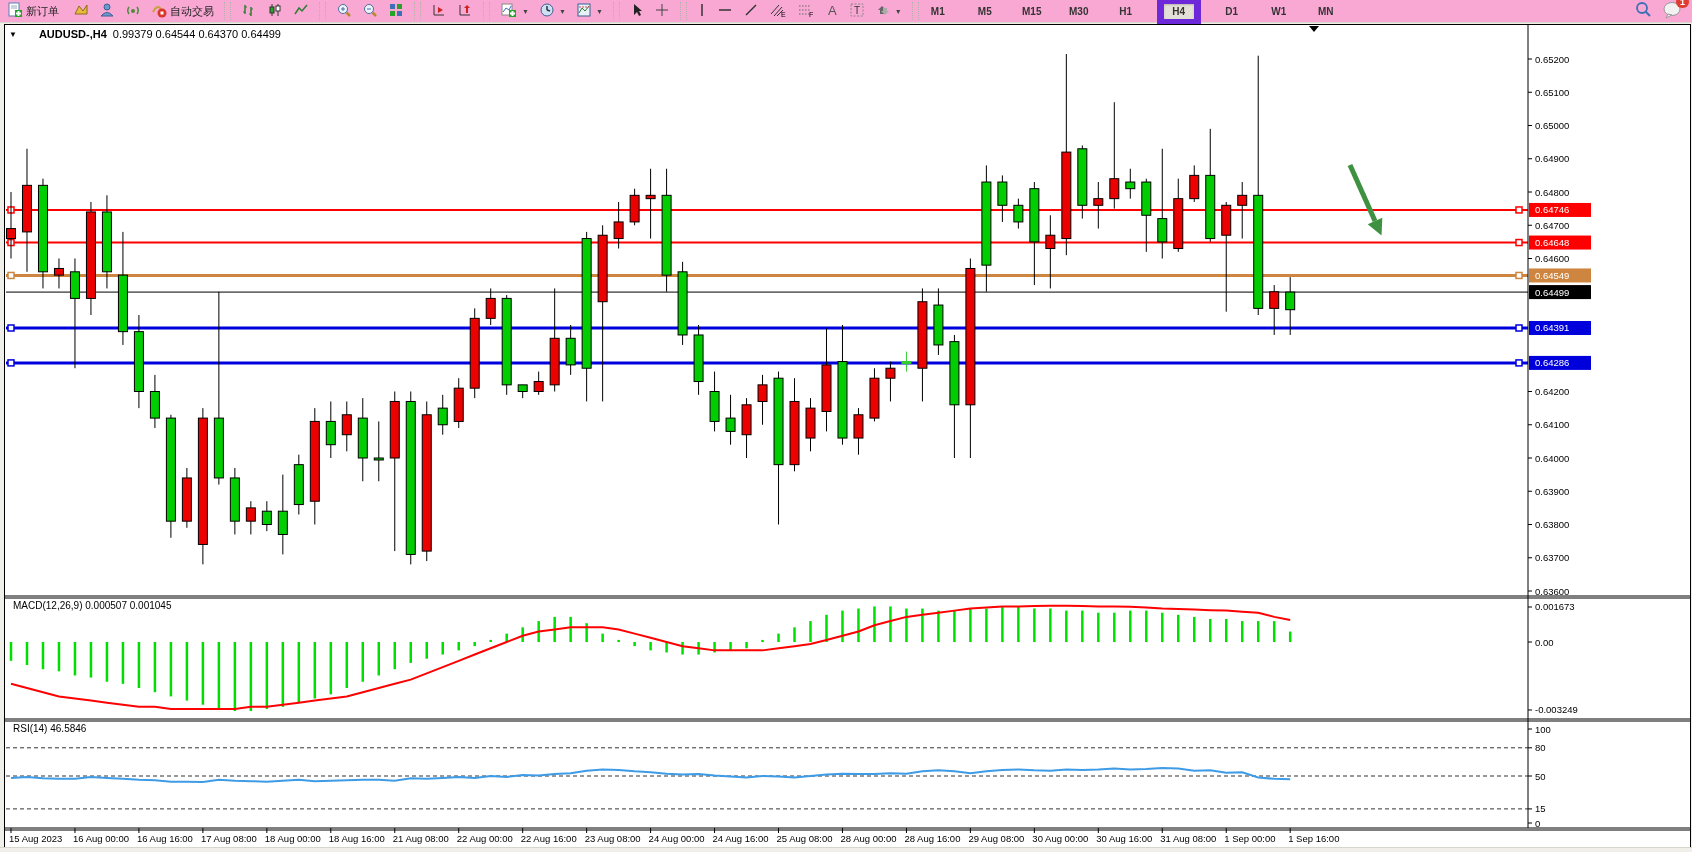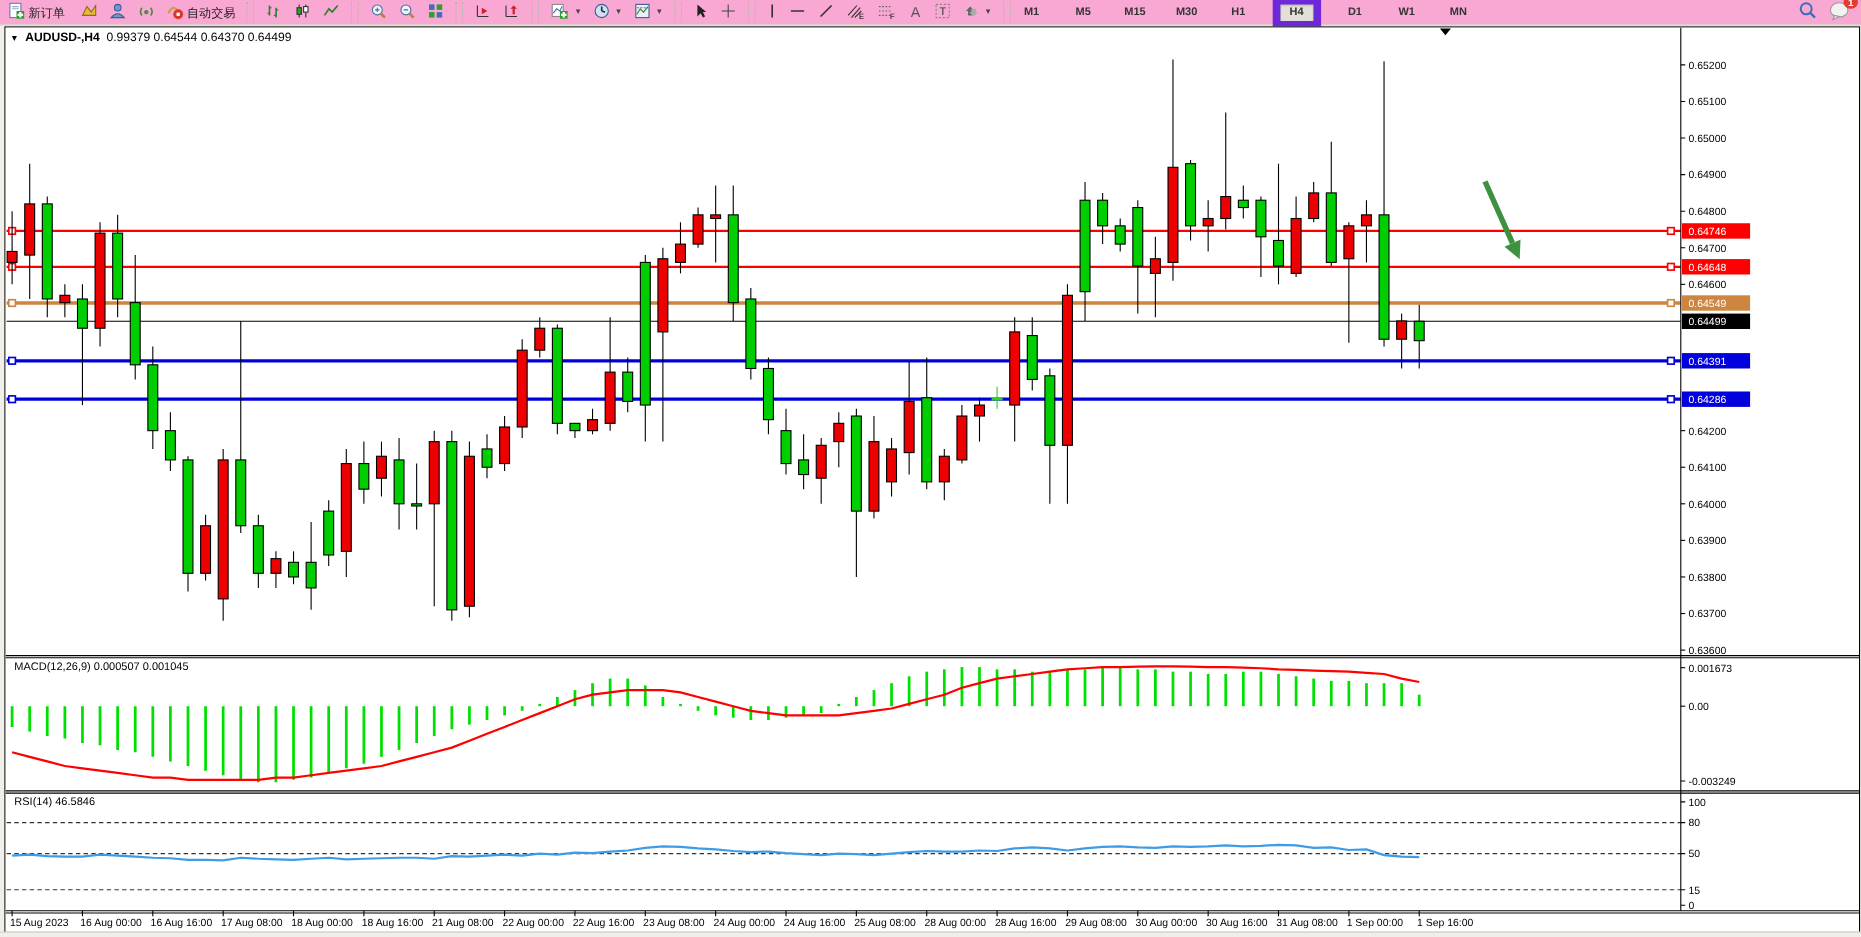--- a/index.html
+++ b/index.html
@@ -264,21 +264,21 @@
             <path d="M6 13 l-2 4 l6 -3 z" fill="#f2f2f2" stroke="#999"></path>
           </svg>
         <span class="badge">1</span>
       </span>
     </div>
   </div>
 
   <div class="chart-window">
     <div class="chart-title-row">
       <span class="tri">▼</span>
-      <span style="font-weight:bold;">AUDUSD-,H4</span>
+      <span style="font-weight:bold;margin-left:16px;">AUDUSD-,H4</span>
       <span>0.99379 0.64544 0.64370 0.64499</span>
     </div>
     <svg id="chart-svg" width="1685" height="822">
         <rect x="0" y="0" width="1685" height="822" fill="#fff"></rect>
         <line x1="1" y1="184.95499999999961" x2="1523" y2="184.95499999999961" stroke="#FF0000" stroke-width="2"></line>
         <rect x="3" y="181.95499999999961" width="6" height="6" fill="#fff" stroke="#FF0000" stroke-width="1.5"></rect>
         <rect x="1511" y="181.95499999999961" width="6" height="6" fill="#fff" stroke="#FF0000" stroke-width="1.5"></rect>
         <line x1="1" y1="217.53999999999897" x2="1523" y2="217.53999999999897" stroke="#FF0000" stroke-width="2"></line>
         <rect x="3" y="214.53999999999897" width="6" height="6" fill="#fff" stroke="#FF0000" stroke-width="1.5"></rect>
         <rect x="1511" y="214.53999999999897" width="6" height="6" fill="#fff" stroke="#FF0000" stroke-width="1.5"></rect>

